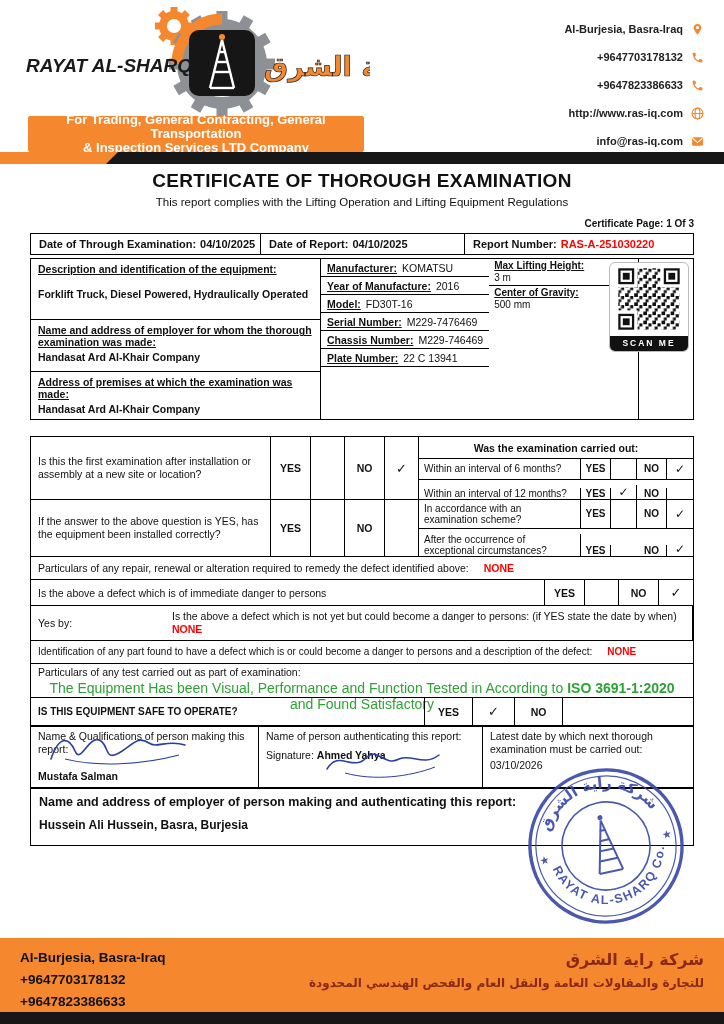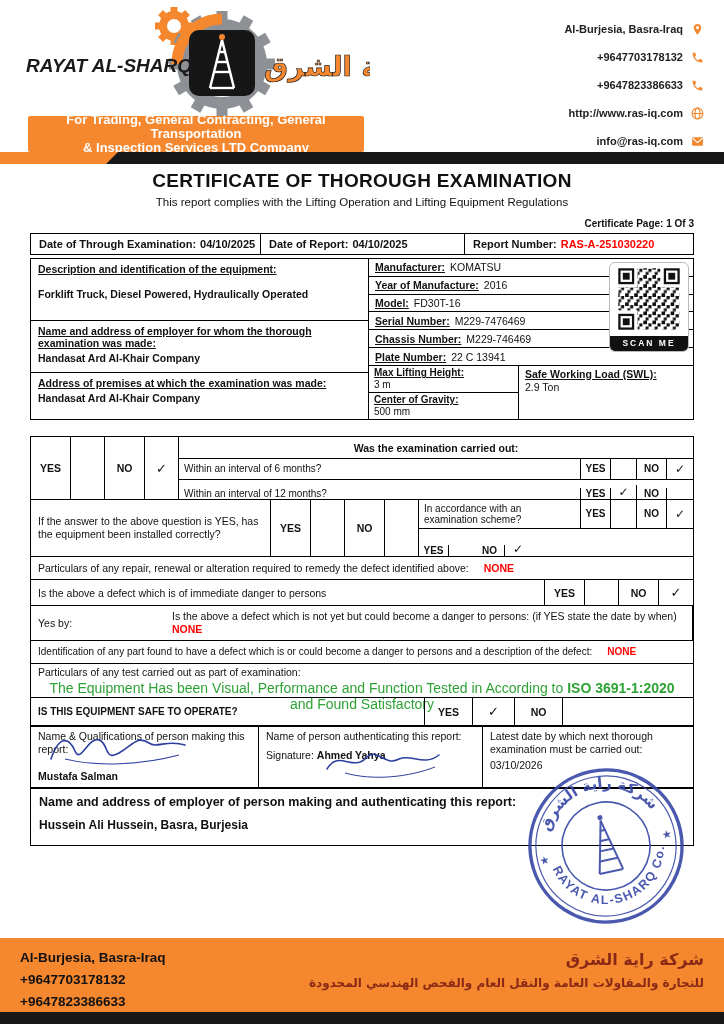--- a/index.html
+++ b/index.html
@@ -41,21 +41,21 @@
   .equip { position:absolute; top:258px; left:30px; width:664px; height:162px;
     border:1.5px solid #000; display:flex; font-size:10.5px; }
   .equip-left { width:338px; border-right:1px solid #000; display:flex; flex-direction:column; }
   .eq-box { padding:4px 7px; border-bottom:1px solid #000; }
   .eq-box:last-child { border-bottom:none; flex:1; }
   .eq-b1 { height:62px; } .eq-b2 { height:52px; }
   .lbl { font-weight:bold; text-decoration:underline; }
   .val { font-weight:bold; display:block; }
   .eq-b1 .val { margin-top:13px; }
   .eq-b2 .val, .eq-b3 .val { margin-top:3px; }
-  .equip-right { flex:1; display:flex; flex-direction:column; position:relative; }
+  .equip-right { flex:1; display:flex; flex-direction:row; position:relative; }
   .equip-right-top { height:108px; display:flex; flex-direction:column; }
   .eq-field { flex:1; border-bottom:1px solid #000; display:flex; align-items:center; gap:5px; padding:0 6px; white-space:nowrap; }
   .eq-bottom { flex:1; display:flex; }
   .eq-bl { width:150px; border-right:1px solid #000; display:flex; flex-direction:column; font-size:10px; }
   .eq-max { height:27px; border-bottom:1px solid #000; padding:1px 5px; line-height:12px; }
   .eq-cog { flex:1; padding:1px 5px; line-height:12px; }
   .eq-br { flex:1; padding:2px 6px; line-height:13px; }
   .qr-box { position:absolute; right:4px; top:3px; width:80px; background:#fff; z-index:2;
     border:1px solid #bbb; border-radius:6px; padding:3px 3px 0 3px; text-align:center; }
   .qr-caption { background:#111; color:#fff; font-size:8.5px; font-weight:bold; letter-spacing:2px;
@@ -326,20 +326,21 @@
           </g>
         </svg>
         <div class="qr-caption">SCAN ME</div>
       </div>
     </div>
   </div>
 
   <div class="exam">
 
     <div class="x-row rowA">
+      <div class="cell qcell">Is this the first examination after installation or assembly at a new site or location?</div>
       <div class="cell yn">YES</div>
       <div class="cell chk"></div>
       <div class="cell yn">NO</div>
       <div class="cell chk">✓</div>
       <div class="rblock">
         <div class="wec-header">Was the examination carried out:</div>
         <div class="sub-row">
           <div class="sub-label">Within an interval of 6 months?</div>
           <div class="syn">YES</div>
           <div class="schk"></div>
@@ -364,20 +365,21 @@
       <div class="cell chk"></div>
       <div class="rblock">
         <div class="sub-row">
           <div class="sub-label">In accordance with an examination scheme?</div>
           <div class="syn">YES</div>
           <div class="schk"></div>
           <div class="syn">NO</div>
           <div class="schk last">✓</div>
         </div>
         <div class="sub-row">
+          <div class="sub-label">After the occurrence of exceptional circumstances?</div>
           <div class="syn">YES</div>
           <div class="schk"></div>
           <div class="syn">NO</div>
           <div class="schk last">✓</div>
         </div>
       </div>
     </div>
 
     <div class="x-row rowC">
       <div class="full-cell">

